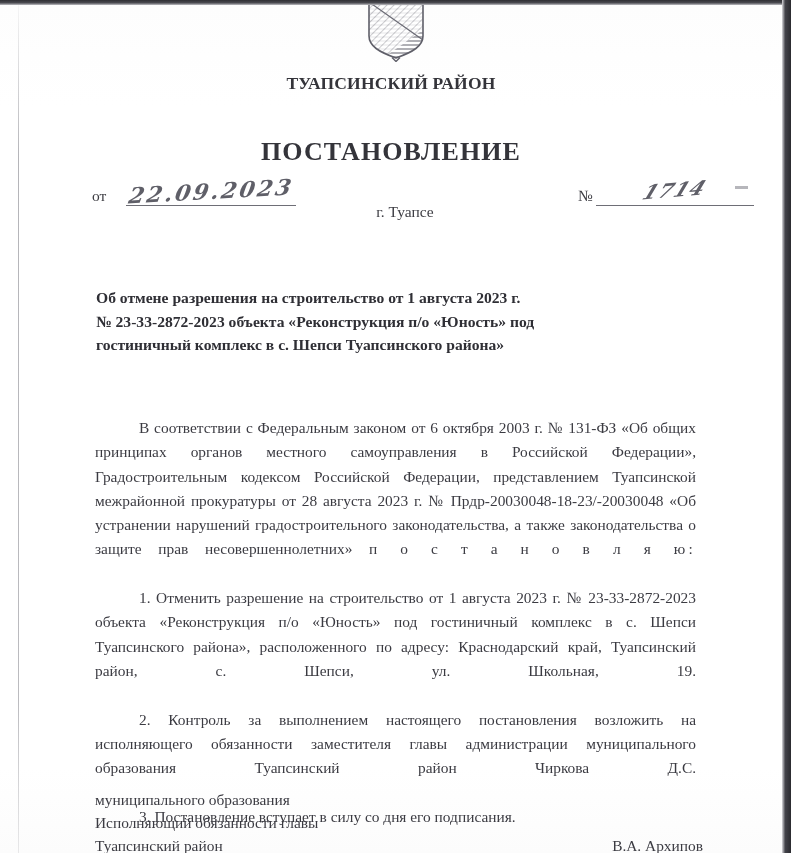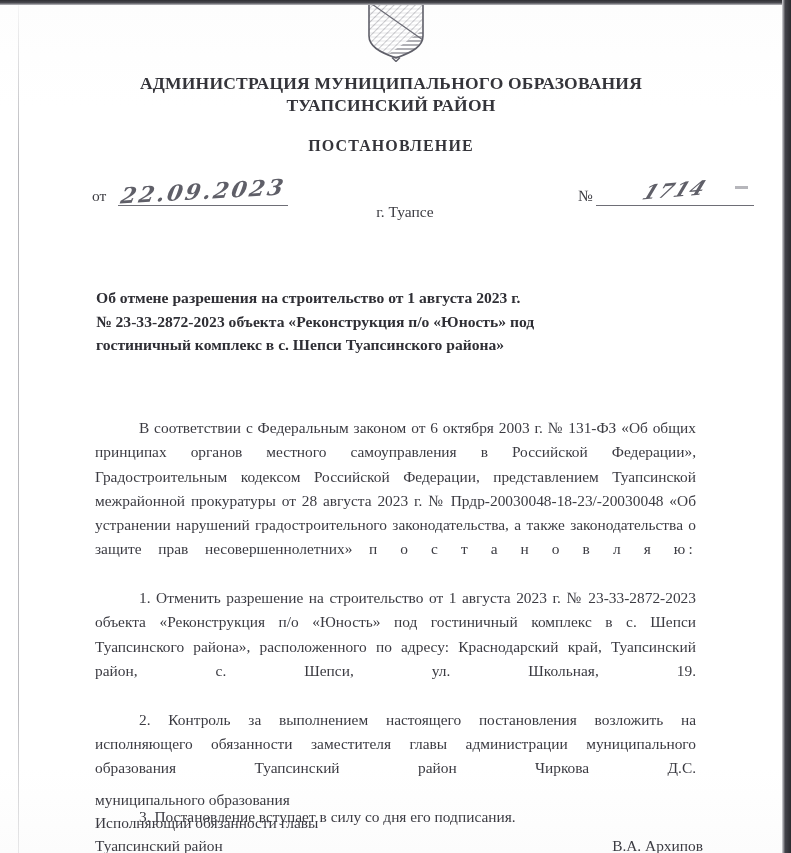--- a/index.html
+++ b/index.html
@@ -90,39 +90,39 @@
     color: #34343a;
   }
   .org-title .line2 { display: block; }
 
   .doc-kind {
     position: absolute;
     left: 0; right: 9px;
     top: 137px;
     text-align: center;
     font-weight: bold;
-    font-size: 16px;
+    font-size: 26px;
     letter-spacing: 1.1px;
     color: #34343a;
   }
 
   
   .meta-row {
     position: absolute;
     left: 0; right: 0;
     top: 182px;
     height: 30px;
   }
   .meta-date {
     position: absolute;
     left: 92px;
     top: 0;
     display: flex;
     align-items: flex-end;
-    gap: 12px;
+    gap: 20px;
   }
   .meta-label {
     font-size: 15.5px;
     color: #3d3d43;
     line-height: 20px;
   }
   .meta-rule {
     position: relative;
     border-bottom: 1.4px solid #6e6e76;
     height: 23px;
@@ -265,21 +265,20 @@
         <path d="M6,2 L60,2 L60,30 L20,58 L6,44 Z" fill="url(#hatchD)" opacity="0.85"></path>
         <path d="M60,2 L60,36 C60,46 50,52 33,58 L60,58 Z" fill="url(#hatchD)" opacity="0.6"></path>
         <line x1="6" y1="2" x2="60" y2="40" stroke="#6a6a74" stroke-width="1.2"></line>
       </g>
       <path d="M6,2 L60,2 L60,36 C60,46 50,52 33,58 C16,52 6,46 6,36 Z" fill="none" stroke="#5f5f69" stroke-width="1.6"></path>
       <path d="M29,57.5 L33,61.5 L37,57.5" fill="none" stroke="#5f5f69" stroke-width="1.4"></path>
     </svg>
   </div>
 
   <div class="org-title">
-    <span class="line1">АДМИНИСТРАЦИЯ МУНИЦИПАЛЬНОГО ОБРАЗОВАНИЯ</span>
     <span class="line2">ТУАПСИНСКИЙ РАЙОН</span>
   </div>
 
   <div class="doc-kind">ПОСТАНОВЛЕНИЕ</div>
 
   <div class="meta-row">
     <div class="meta-date">
       <span class="meta-label">от</span>
       <span class="meta-rule">
         <span class="hand">22.09.2023</span>

